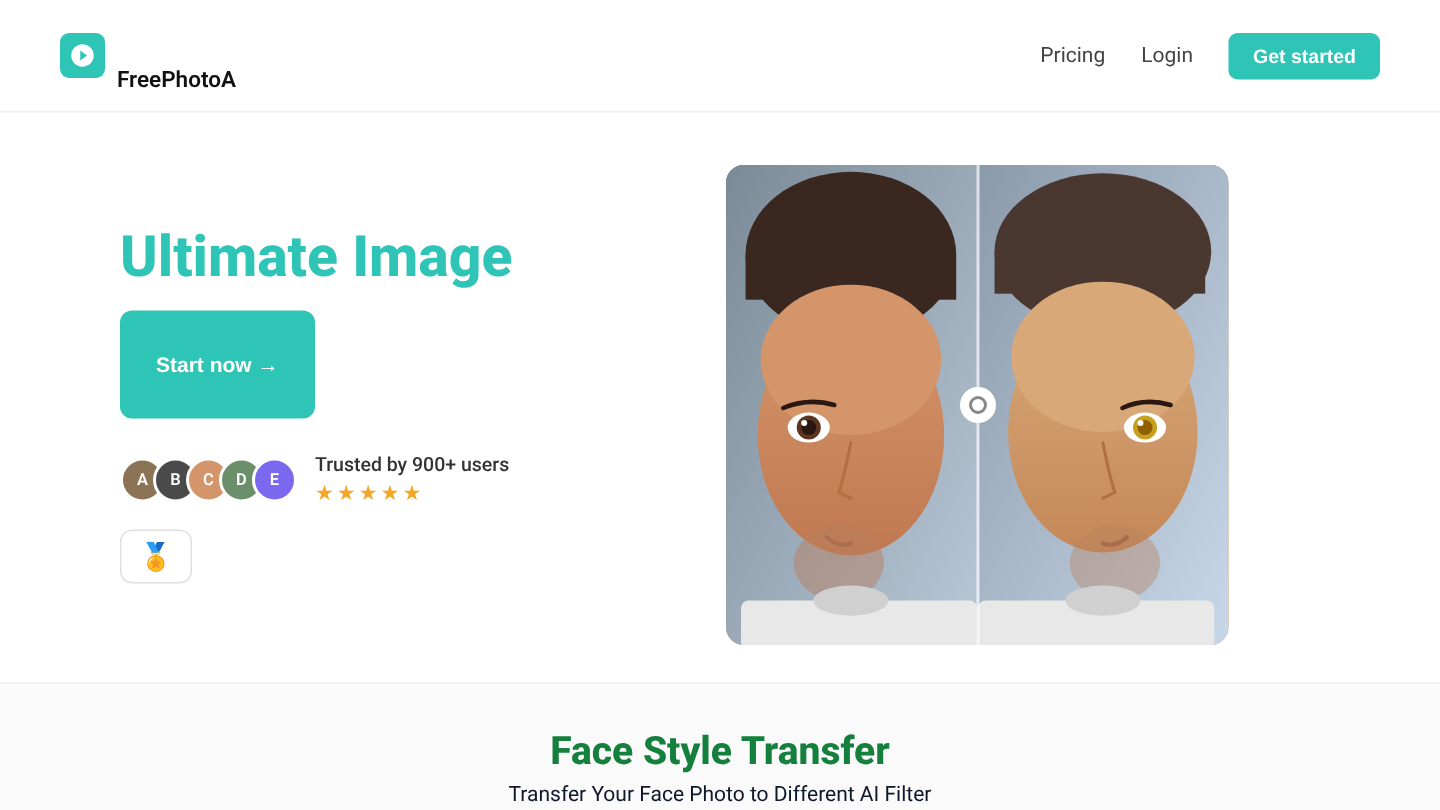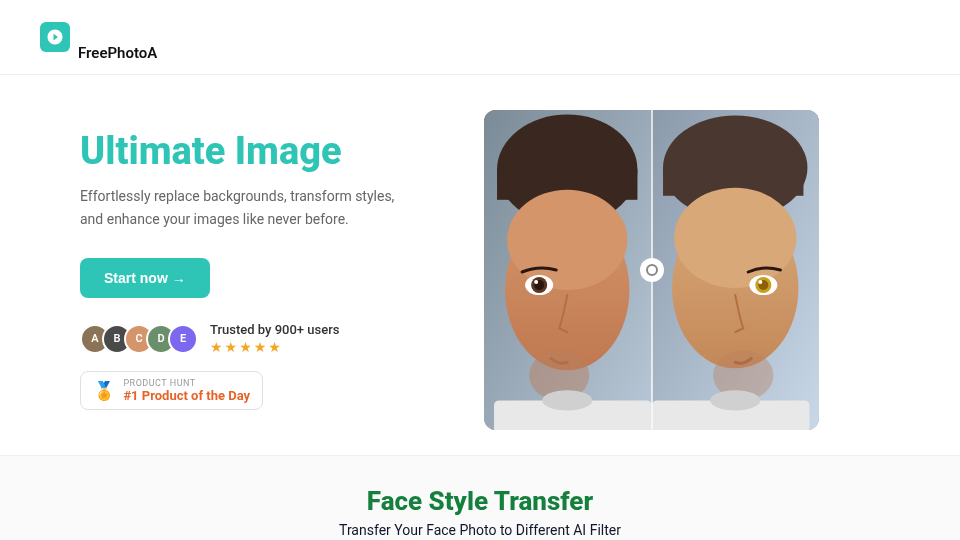--- a/index.html
+++ b/index.html
@@ -95,21 +95,21 @@
       margin-bottom: 28px;
       max-width: 320px;
     }
     .btn-start {
       background: #2ec4b6;
       color: white;
       font-size: 14px;
       font-weight: 600;
       border: none;
       border-radius: 8px;
-      padding: 12px 24px;
+      padding: 28px 24px;
       cursor: pointer;
       display: inline-flex;
       align-items: center;
       gap: 6px;
       margin-bottom: 24px;
     }
     .trust-row {
       display: flex;
       align-items: center;
       gap: 12px;
@@ -300,28 +300,32 @@
 
 <nav>
   <div class="nav-logo">
     <div class="logo-icon">
       <svg viewBox="0 0 24 24">
         <path d="M12 2C6.48 2 2 6.48 2 12s4.48 10 10 10 10-4.48 10-10S17.52 2 12 2zm-2 14.5v-9l6 4.5-6 4.5z"></path>
       </svg>
     </div>
     <span class="logo-text">FreePhotoA</span>
   </div>
+  <div class="nav-links">
+    <a class="nav-link">Pricing</a>
+    <a class="nav-link">Login</a>
+    <button class="nav-btn-started">Get started</button>
+  </div>
 </nav>
 
 <div class="hero">
   <div class="hero-left">
     <h1 class="hero-title">
       <span class="accent">Ultimate Image</span><br>
     </h1>
-    <p class="hero-subtitle">Effortlessly replace backgrounds, transform styles, and enhance your images like never before.</p>
     <button class="btn-start">Start now →</button>
 
     <div class="trust-row">
       <div class="avatars">
         <div class="avatar av1">A</div>
         <div class="avatar av2">B</div>
         <div class="avatar av3">C</div>
         <div class="avatar av4">D</div>
         <div class="avatar av5">E</div>
       </div>
@@ -332,24 +336,20 @@
           <span class="star">★</span>
           <span class="star">★</span>
           <span class="star">★</span>
           <span class="star">★</span>
         </div>
       </div>
     </div>
 
     <div class="ph-badge">
       <span class="ph-medal">🏅</span>
-      <div class="ph-text">
-        <span class="ph-label">PRODUCT HUNT</span>
-        <span class="ph-rank">#1 Product of the Day</span>
-      </div>
     </div>
   </div>
 
   <div class="hero-image">
     <div class="face-container">
 
       <div class="face-left">
         <svg class="face-svg" viewBox="0 0 167 320" preserveAspectRatio="xMidYMid slice">
 
           <defs>

